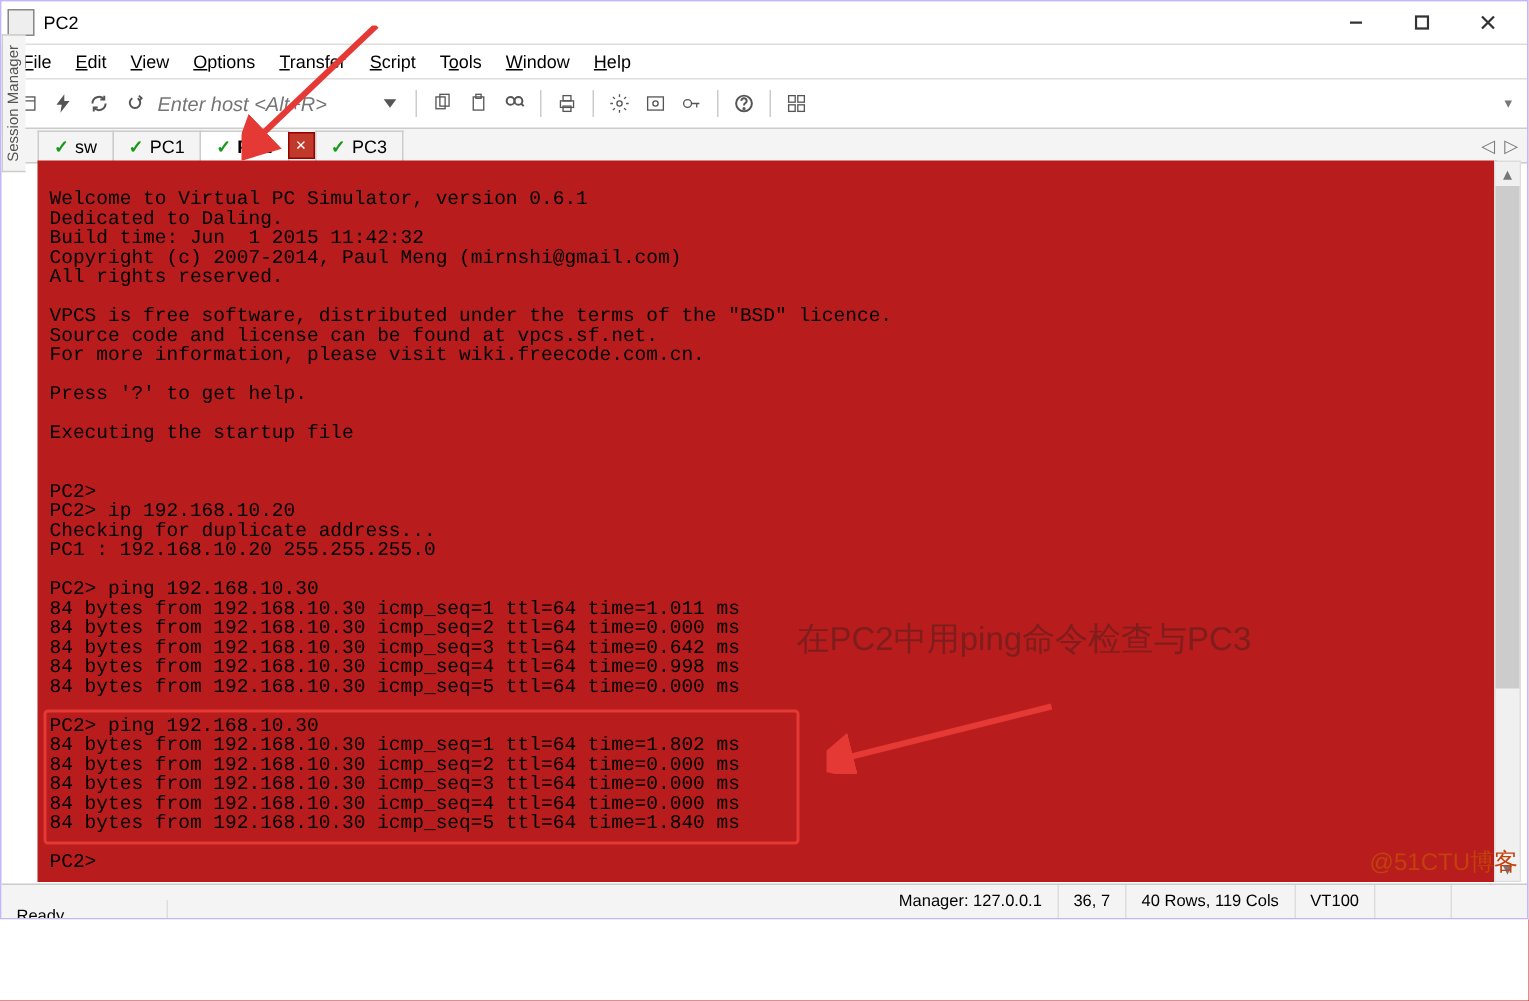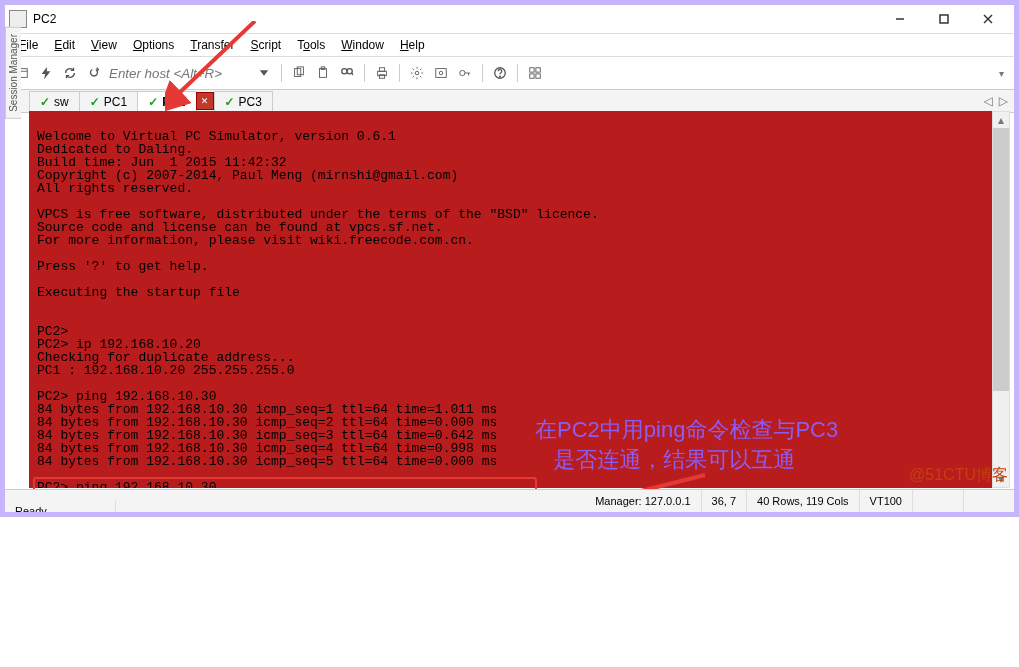--- a/index.html
+++ b/index.html
@@ -1,16 +1,16 @@
 <!DOCTYPE html>
 <html><head>
 <meta charset="utf-8">
 <style>
   html, body { margin: 0; padding: 0; font-family: Tahoma, "Segoe UI", sans-serif; font-size: 12px; color: #000; background: #fff; }
-  .app { position: relative; width: 1019px; height: 517px; border: 5px solid #c4b5fd; box-sizing: border-box; background: #fff; overflow: hidden; }
+  .app { position: relative; width: 1019px; height: 613px; border: 1px solid #c4b5fd; box-sizing: border-box; background: #fff; overflow: hidden; }
 
   
   .titlebar { display: flex; align-items: center; height: 28px; background: #fff; border-bottom: 1px solid #ddd; padding: 0 4px; }
   .title-icon { width: 16px; height: 16px; border: 1px solid #888; margin-right: 6px; display:inline-block; background:#eee;}
   .title-text { flex: 1; font-size: 12px; }
   .win-controls { display: flex; }
   .win-btn { width: 44px; height: 24px; display: flex; align-items: center; justify-content: center; }
   .win-btn svg { width:10px; height:10px; stroke:#333; stroke-width:1.5; }
 
   
@@ -44,21 +44,21 @@
 
   
   .statusbar { position:absolute; left:0; right:0; bottom:0; height:22px; border-top:1px solid #ccc; display:flex; align-items:center; font-size:11px; background:#f4f4f4;}
   .status-cell { padding:0 10px; border-right:1px solid #ddd; height:100%; display:flex; align-items:center;}
   .status-fill { flex:1; }
 
   
   .annot-arrow1 { position:absolute; left:160px; top:16px; pointer-events:none; }
   .annot-arrow2 { position:absolute; left:550px; top:465px; pointer-events:none; }
   .annot-box { position:absolute; border:2px solid #e53935; border-radius:3px; pointer-events:none;}
-  .annot-text { position:absolute; color:#8b5cf6; font-family: "Microsoft YaHei", sans-serif; font-size:22px; line-height:30px; text-align:left; pointer-events:none; }
+  .annot-text { position:absolute; color:#7f1d1d; font-family: "Microsoft YaHei", sans-serif; font-size:22px; line-height:30px; text-align:left; pointer-events:none; }
   .watermark { position:absolute; right:6px; bottom:26px; color:#c2410c; font-size:16px;}
 </style>
 </head>
 <body>
 
 <div class="app">
 
   <div class="titlebar">
     <span class="title-icon"></span>
     <span class="title-text">PC2</span>
@@ -272,21 +272,21 @@
   <svg class="annot-arrow2" width="160" height="50">
     <defs>
         <marker id="ah2" markerWidth="8" markerHeight="8" refX="2" refY="4" orient="auto">
           <polygon points="0,0 8,4 0,8" fill="#e53935"></polygon>
         </marker>
       </defs>
     <line x1="150" y1="5" x2="10" y2="40" stroke="#e53935" stroke-width="4" marker-end="url(#ah2)"></line>
   </svg>
   <div class="annot-text" style="left:530px; top:410px;">
     <span>在PC2中用ping命令检查与PC3</span><br>
-    &nbsp;&nbsp;&nbsp;<span>是否连通，结果可以互通</span>
+    &nbsp;&nbsp;&nbsp;
   </div>
 
   <div class="watermark">@51CTU博客</div>
 
   <div class="statusbar">
     <div class="status-cell" style="width:90px;margin-top:19px;">Ready</div>
     <div class="status-fill"></div>
     <div class="status-cell">Manager: 127.0.0.1</div>
     <div class="status-cell">36,  7</div>
     <div class="status-cell">40 Rows, 119 Cols</div>

